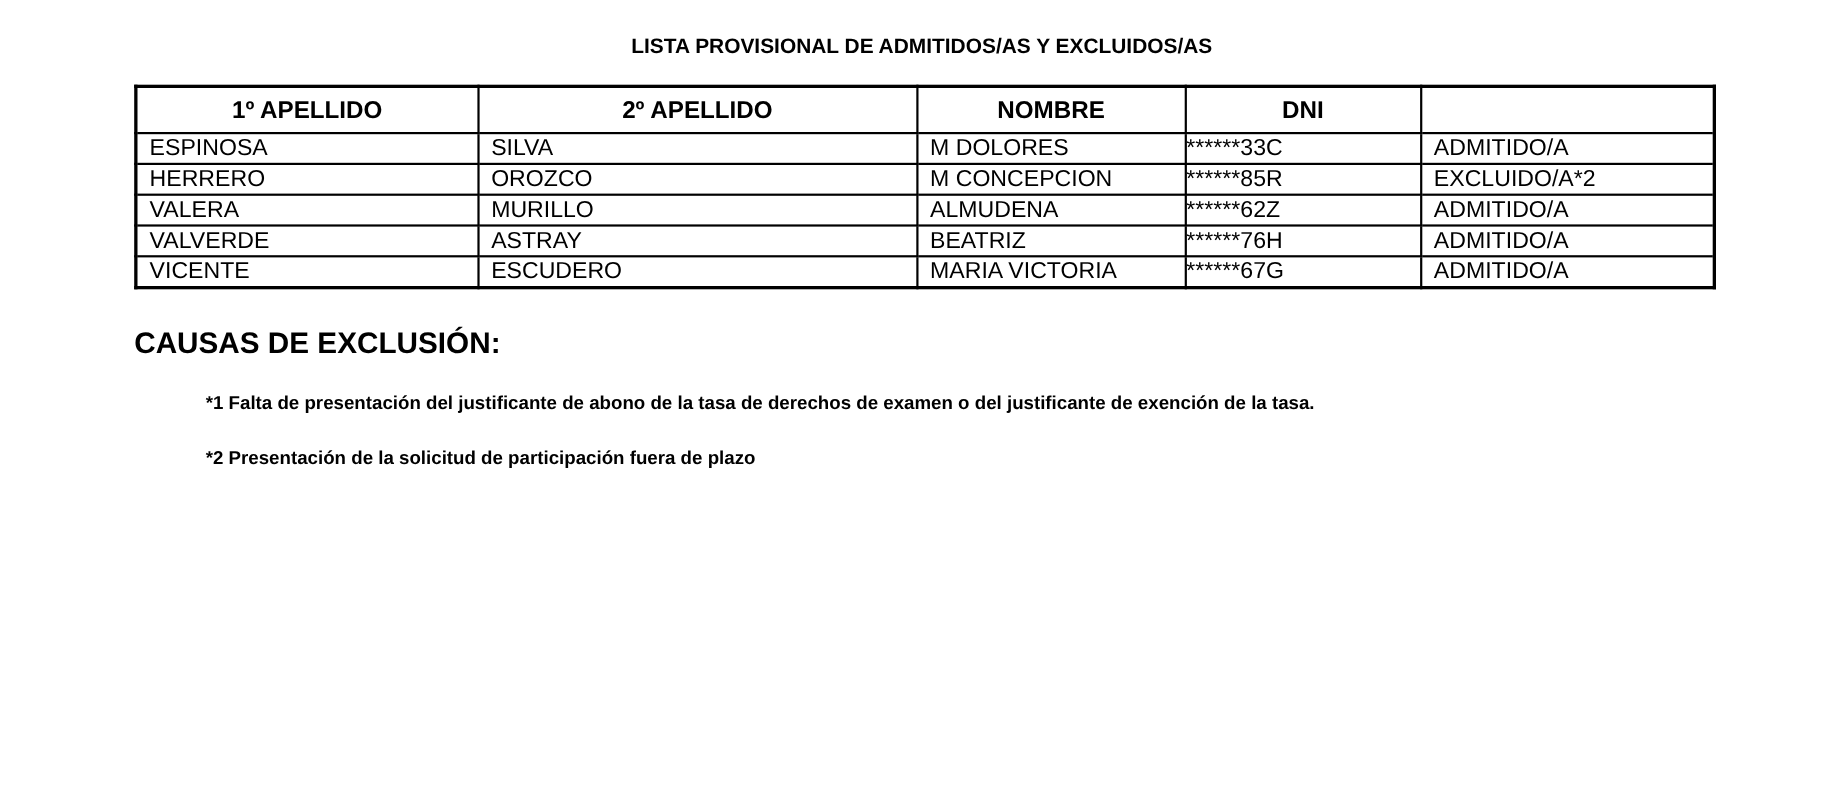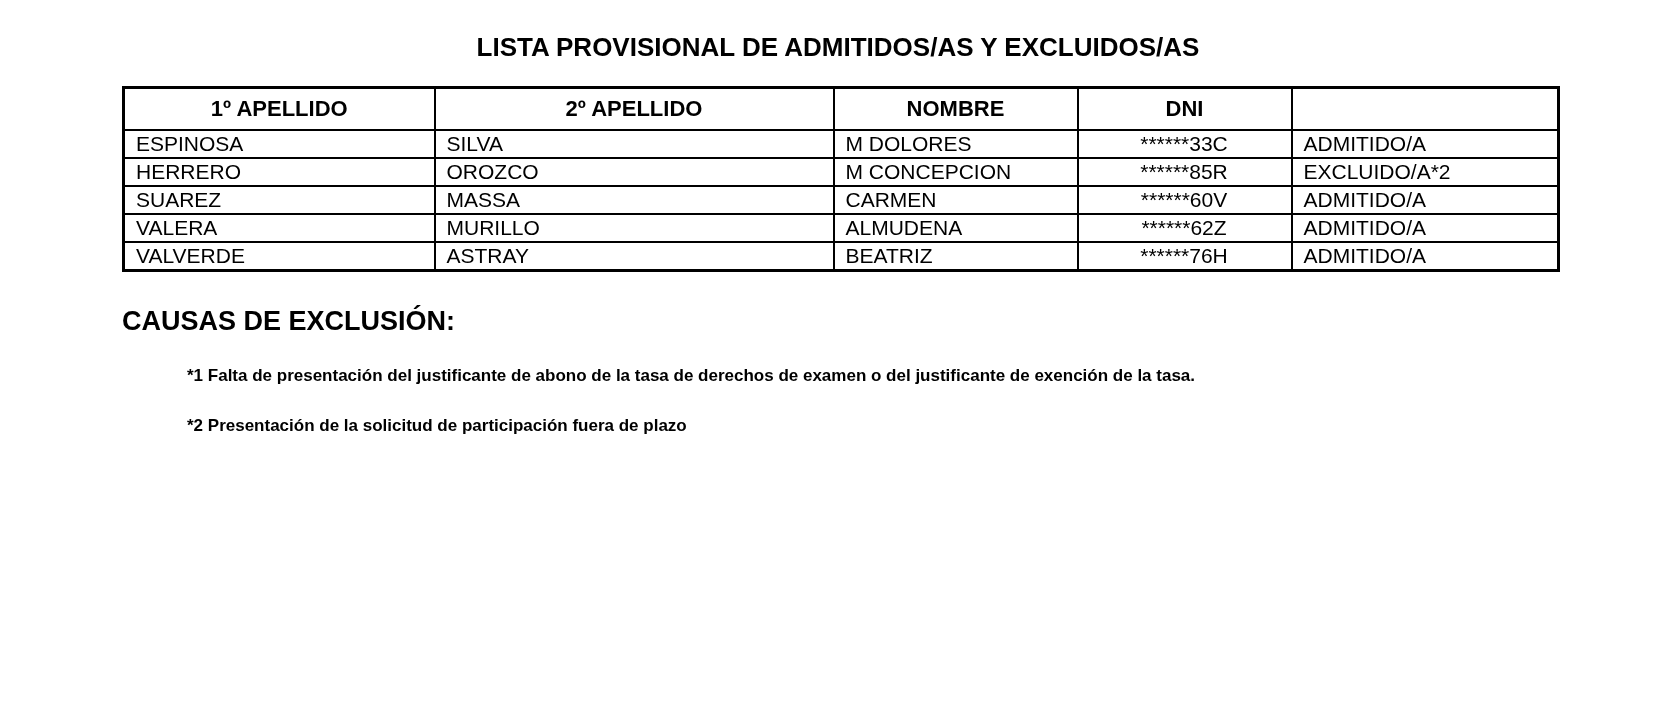--- a/index.html
+++ b/index.html
@@ -12,21 +12,21 @@
     width: 1676px;
     height: 720px;
     font-family: "Liberation Sans", sans-serif;
     color: #000000;
     overflow: hidden;
   }
   .page-title {
     padding-top: 32px;
     text-align: center;
     font-weight: bold;
-    font-size: 26px;
+    font-size: 19px;
   }
   table.results-table {
     border-collapse: collapse;
     table-layout: fixed;
     width: 1435px;
     margin: 23px 0 0 122px;
     border: 3px solid #000000;
   }
   .results-table th,
   .results-table td {
@@ -42,21 +42,20 @@
   }
   .results-table td {
     height: 16px;
     font-size: 21px;
     font-weight: normal;
     text-align: left;
     vertical-align: middle;
     padding-left: 11px;
   }
   .results-table td.center {
-    text-align: center;
     padding-left: 0;
   }
   .col-apellido1 { width: 311px; }
   .col-apellido2 { width: 399px; }
   .col-nombre    { width: 244px; }
   .col-dni       { width: 214px; }
   .col-status    { width: 267px; }
   .exclusion-heading {
     margin: 34px 0 0 122px;
     font-weight: bold;
@@ -101,40 +100,40 @@
         <td>ADMITIDO/A</td>
       </tr>
       <tr>
         <td>HERRERO</td>
         <td>OROZCO</td>
         <td>M CONCEPCION</td>
         <td class="center">******85R</td>
         <td>EXCLUIDO/A*2</td>
       </tr>
       <tr>
-        <td>SUAREZ</td>
-        <td>MASSA</td>
-        <td>CARMEN</td>
-        <td class="center">******60V</td>
-        <td>ADMITIDO/A</td>
-      </tr>
-      <tr>
         <td>VALERA</td>
         <td>MURILLO</td>
         <td>ALMUDENA</td>
         <td class="center">******62Z</td>
         <td>ADMITIDO/A</td>
       </tr>
       <tr>
         <td>VALVERDE</td>
         <td>ASTRAY</td>
         <td>BEATRIZ</td>
         <td class="center">******76H</td>
         <td>ADMITIDO/A</td>
       </tr>
+      <tr>
+        <td>VICENTE</td>
+        <td>ESCUDERO</td>
+        <td>MARIA VICTORIA</td>
+        <td class="center">******67G</td>
+        <td>ADMITIDO/A</td>
+      </tr>
     </tbody>
 </table>
 
 <div class="exclusion-heading">CAUSAS DE EXCLUSIÓN:</div>
 
 <div class="exclusion-note">*1 Falta de presentación del justificante de abono de la tasa de derechos de examen o del justificante de exención de la tasa.</div>
 
 <div class="exclusion-note">*2 Presentación de la solicitud de participación fuera de plazo</div>
 
 </body></html>

